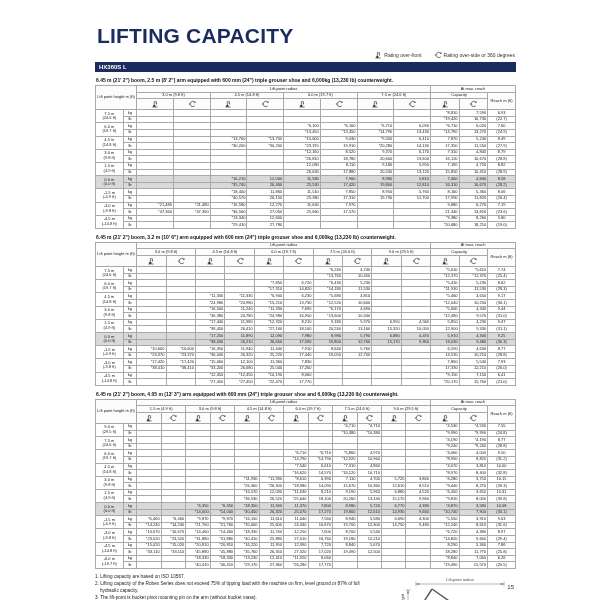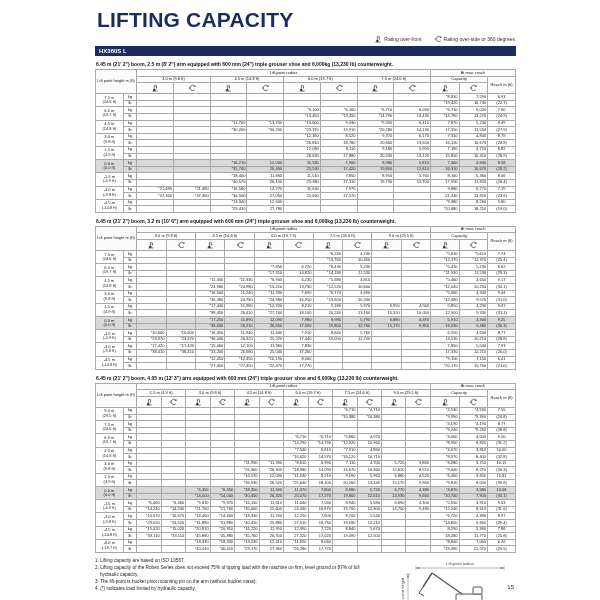--- a/index.html
+++ b/index.html
@@ -1,19 +1,19 @@
 <!DOCTYPE html>
 <html><head>
 <meta charset="utf-8">
 <style>
   html,body{margin:0;padding:0;background:#fff;}
   .page{position:relative;width:600px;height:600px;background:#ffffff;overflow:hidden;
         font-family:"Liberation Sans",sans-serif;}
   .content{position:absolute;left:95px;top:8px;width:421px;height:586px;}
-  .title{margin:0 0 3px 2px;font-size:21px;font-weight:bold;color:#1a2b5e;letter-spacing:.2px;}
+  .title{margin:16px 0 3px 2px;font-size:21px;font-weight:bold;color:#1a2b5e;letter-spacing:.2px;}
   .legend{display:flex;justify-content:flex-end;align-items:center;gap:12px;
           font-size:5px;color:#333;margin:0 1px 3px 0;height:8px;}
   .legend-item{display:flex;align-items:center;gap:2px;}
   .model-bar{background:#1a2b5e;color:#fff;font-size:6px;font-weight:bold;
              padding:2px 4px;margin-bottom:3px;}
   .caption{font-size:5px;font-weight:bold;color:#111;margin:5px 0 2px 1px;}
   table.cap{width:100%;border-collapse:collapse;table-layout:fixed;border-top:1px solid #777;}
   table.cap th,table.cap td{border:1px solid #a9a9a9;font-size:4px;line-height:1.15;
       padding:.5px 1px;color:#222;overflow:hidden;white-space:nowrap;}
   table.cap th{font-weight:normal;text-align:center;background:#fcfcfc;}

